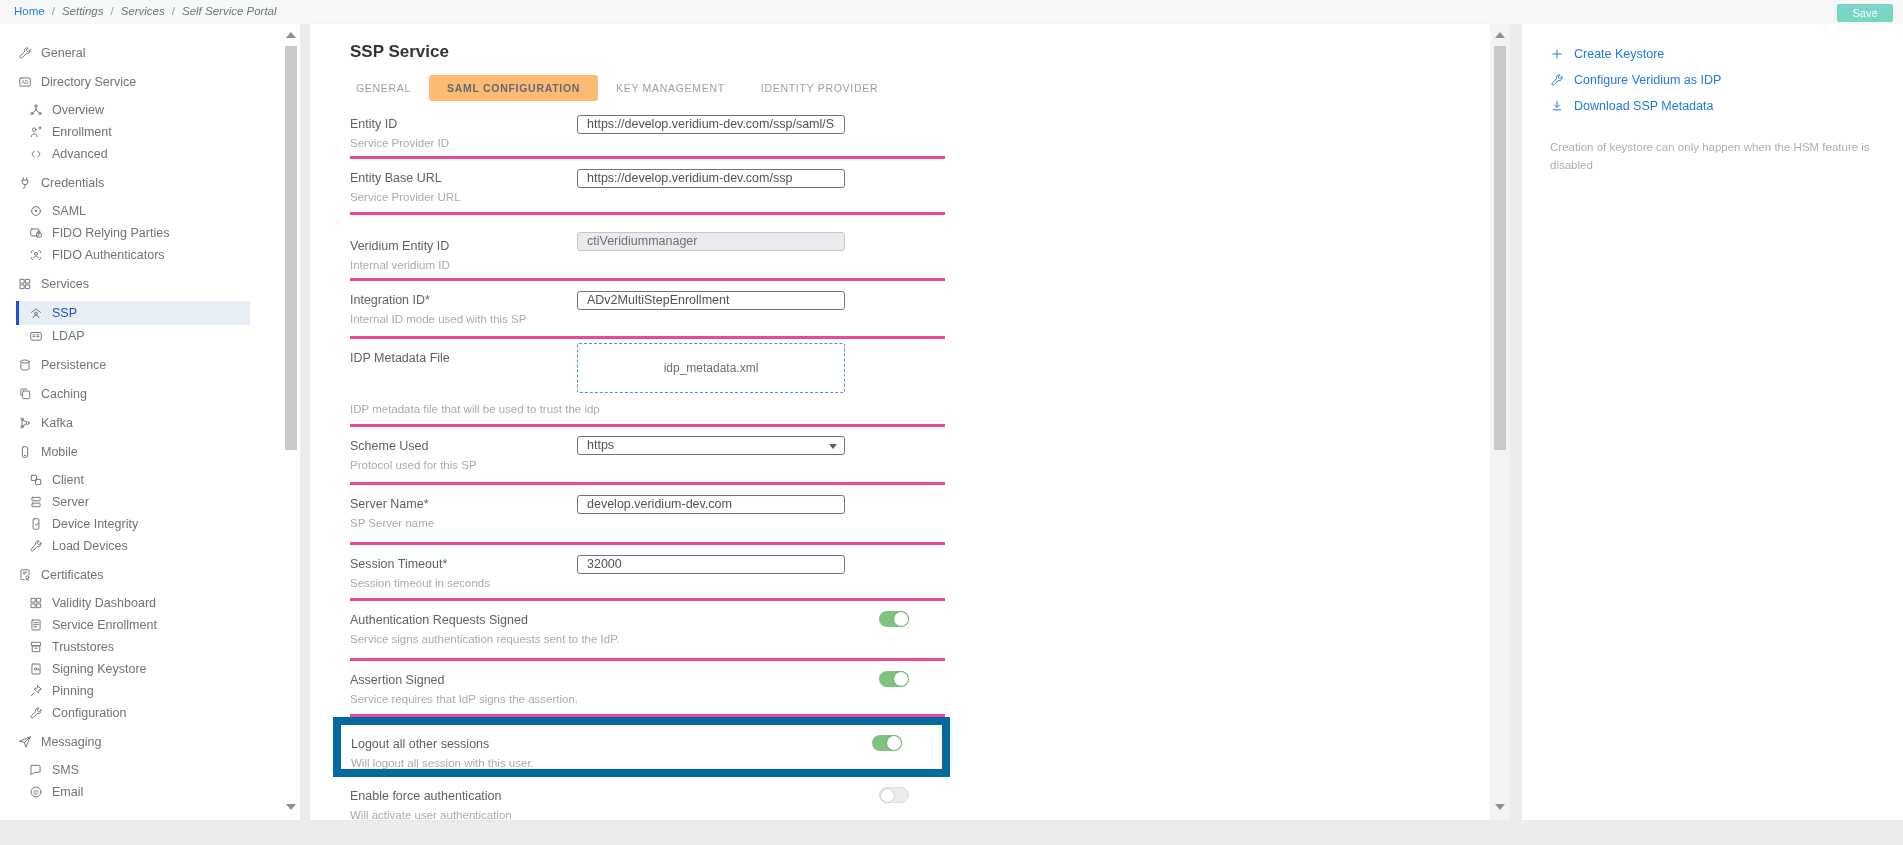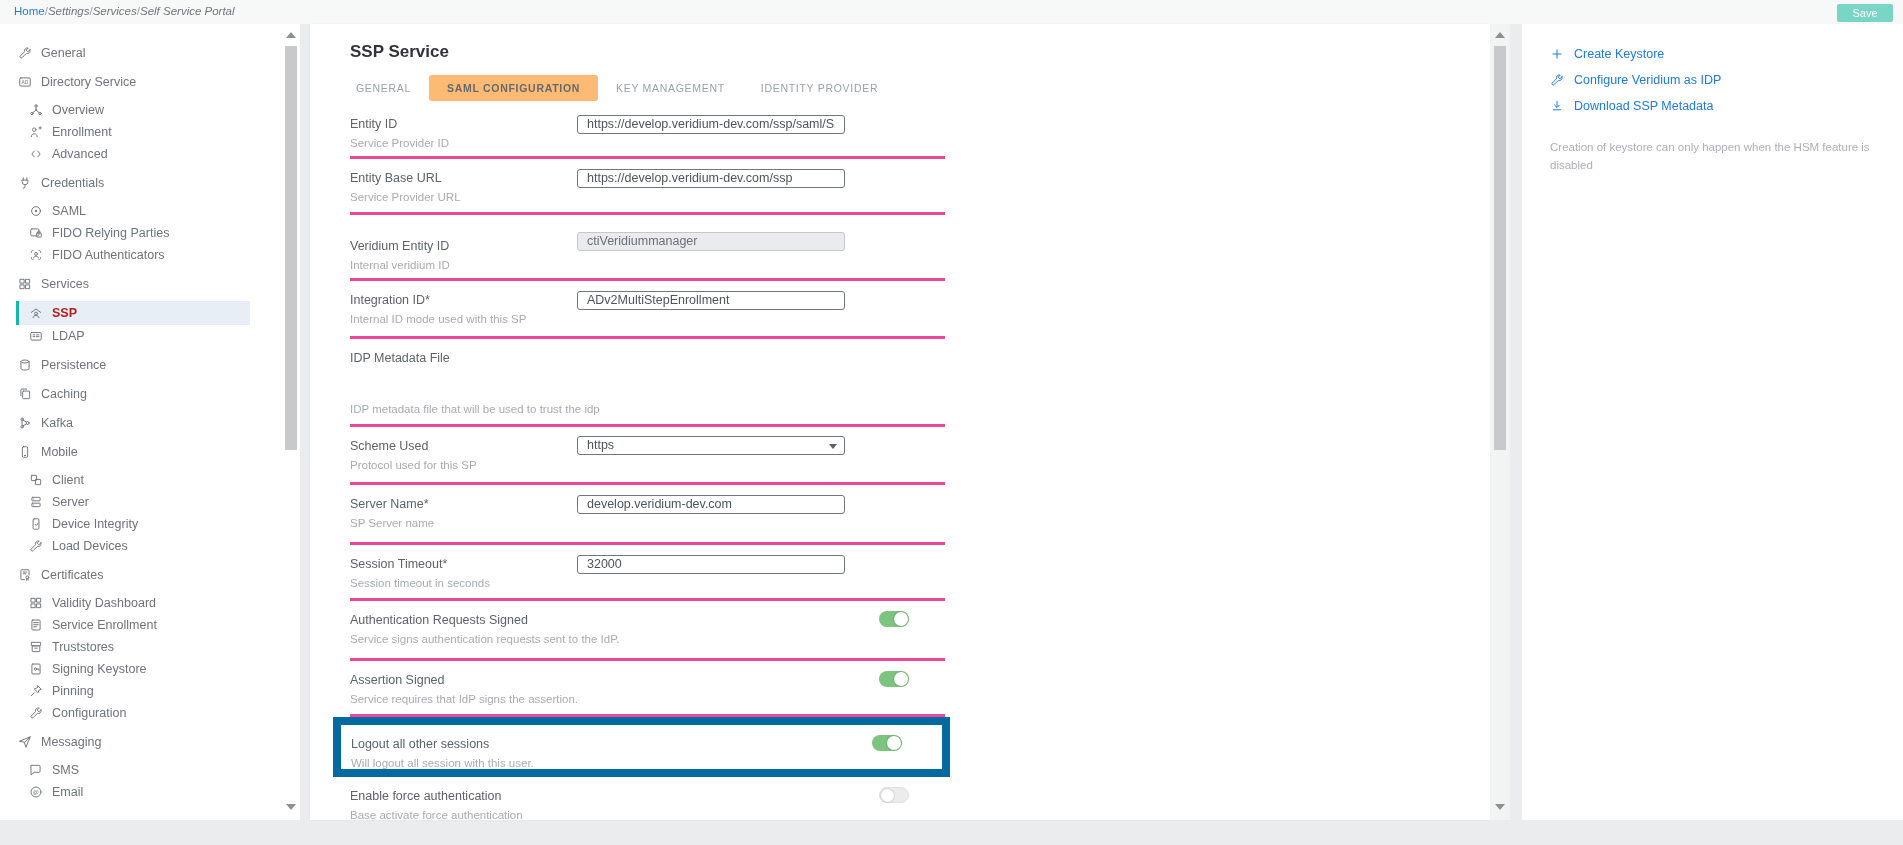--- a/index.html
+++ b/index.html
@@ -1,21 +1,21 @@
 <!DOCTYPE html>
 <html><head>
 <meta charset="utf-8">
 <style>
   * { margin:0; padding:0; box-sizing:border-box; }
   html,body { width:1903px; height:845px; }
   body { position:relative; overflow:hidden; background:#ebeced; font-family:"Liberation Sans", sans-serif; }
 
   
   .topbar { position:absolute; left:0; top:0; width:1903px; height:24px; background:#f7f8f8; }
-  .crumbs { position:absolute; left:14px; top:5px; font-size:11.5px; color:#70767c; display:flex; white-space:nowrap; }
+  .crumbs { position:absolute; left:14px; top:5px; font-size:11.5px; color:#70767c; display:flex; gap:7px; white-space:nowrap; }
   .crumbs .home { color:#2b7cd8; cursor:pointer; }
   .crumbs .sep { color:#9aa0a5; }
   .crumbs .ci { cursor:pointer;font-style:italic; }
   .save { position:absolute; right:10px; top:4px; width:56px; height:18px; background:#79d5c6; color:#fff; font-size:11px; border:none; border-radius:2px; text-align:center; line-height:18px; cursor:pointer; font-family:"Liberation Sans",sans-serif; }
 
   
   .sidebar { position:absolute; left:0; top:24px; width:300px; height:796px; background:#fff; overflow:hidden; }
   .card { position:absolute; left:310px; top:24px; width:1180px; height:796px; background:#fff; overflow:hidden; box-shadow:0 0 2px rgba(0,0,0,.06); }
   .rtrack { position:absolute; left:1490px; top:24px; width:20px; height:796px; background:#f2f3f3; }
   .rightpanel { position:absolute; left:1522px; top:24px; width:381px; height:796px; background:#fff; }
@@ -25,21 +25,21 @@
   .tri-up, .tri-dn { position:absolute; width:0; height:0; border-left:5px solid transparent; border-right:5px solid transparent; cursor:pointer; }
   .tri-up { border-bottom:6px solid #8b9095; }
   .tri-dn { border-top:6px solid #8b9095; }
 
   
   .nav { padding-top:11px; }
   .s-item { display:flex; align-items:center; height:22px; margin:0 50px 0 16px; padding-left:2px; color:#6e747a; font-size:12.5px; cursor:pointer; white-space:nowrap; }
   .s-item .icn { width:14px; height:14px; margin-right:9px; flex:none; color:#72787e; }
   .s-item.top { margin-top:7px; margin-bottom:6px; }
   .s-item.sub { padding-left:13px; }
-  .s-item.active { background:#e8eef6; border-left:3px solid #14b8a6; padding-left:10px; height:24px; font-weight:700; color:#b91c1c; }
+  .s-item.active { background:#e8eef6; border-left:3px solid #1d4ed8; padding-left:10px; height:24px; font-weight:400; color:#1d4ed8; }
   svg.icn { fill:none; stroke:currentColor; stroke-width:1.7; stroke-linecap:round; stroke-linejoin:round; }
 
   
   .card h1 { margin:18px 0 0 40px; font-size:17px; color:#303438; }
   .tabs { display:flex; margin:13px 0 0 28px; }
   .tab { padding:7px 18px; font-size:10.5px; letter-spacing:.7px; color:#9ba1a8; cursor:pointer; white-space:nowrap; }
   .tab.on { background:#fdba74; border-radius:3px; color:#64696e; font-weight:700; }
 
   .form { margin-left:40px; width:595px; margin-top:4px; }
   .row { position:relative; border-bottom:3px solid #ec4899; padding-top:12px; }
@@ -427,20 +427,23 @@
       <div class="ctrl mid"><input class="fi dis" disabled="" value="ctiVeridiummanager" style=""></div>
     </div>
     <div class="row h58">
       <div class="flabel">Integration ID*</div>
       <div class="fhelper">Internal ID mode used with this SP</div>
       <div class="ctrl"><input class="fi" value="ADv2MultiStepEnrollment" style=""></div>
     </div>
     <div class="row h88 r-drop">
       <div class="flabel">IDP Metadata File</div>
       <div class="fhelper">IDP metadata file that will be used to trust the idp</div>
+      <div class="dropzone">
+          <span>idp_metadata.xml</span>
+        </div>
     </div>
     <div class="row h58">
       <div class="flabel">Scheme Used</div>
       <div class="fhelper">Protocol used for this SP</div>
       <div class="ctrl">
           <div class="selectbox"><span>https</span><span class="caret"></span></div>
         </div>
     </div>
     <div class="row h60">
       <div class="flabel">Server Name*</div>
@@ -462,21 +465,21 @@
       <div class="fhelper">Service requires that IdP signs the assertion.</div>
       <div class="toggle t-on"></div>
     </div>
     <div class="row h60 hl">
       <div class="flabel">Logout all other sessions</div>
       <div class="fhelper">Will logout all session with this user.</div>
       <div class="toggle t-on" style="right:40px;"></div>
     </div>
     <div class="row h56">
       <div class="flabel">Enable force authentication</div>
-      <div class="fhelper">Base activate force authentication</div>
+      <div class="fhelper">Will activate user authentication</div>
       <div class="toggle t-off"></div>
     </div>
   </div>
 </div>
 
 <div class="rtrack"></div>
 <div class="tri-up" style="left:1495px; top:32px;"></div>
 <div class="thumb" style="left:1494px; top:46px;"></div>
 <div class="tri-dn" style="left:1495px; top:804px;"></div>
 

